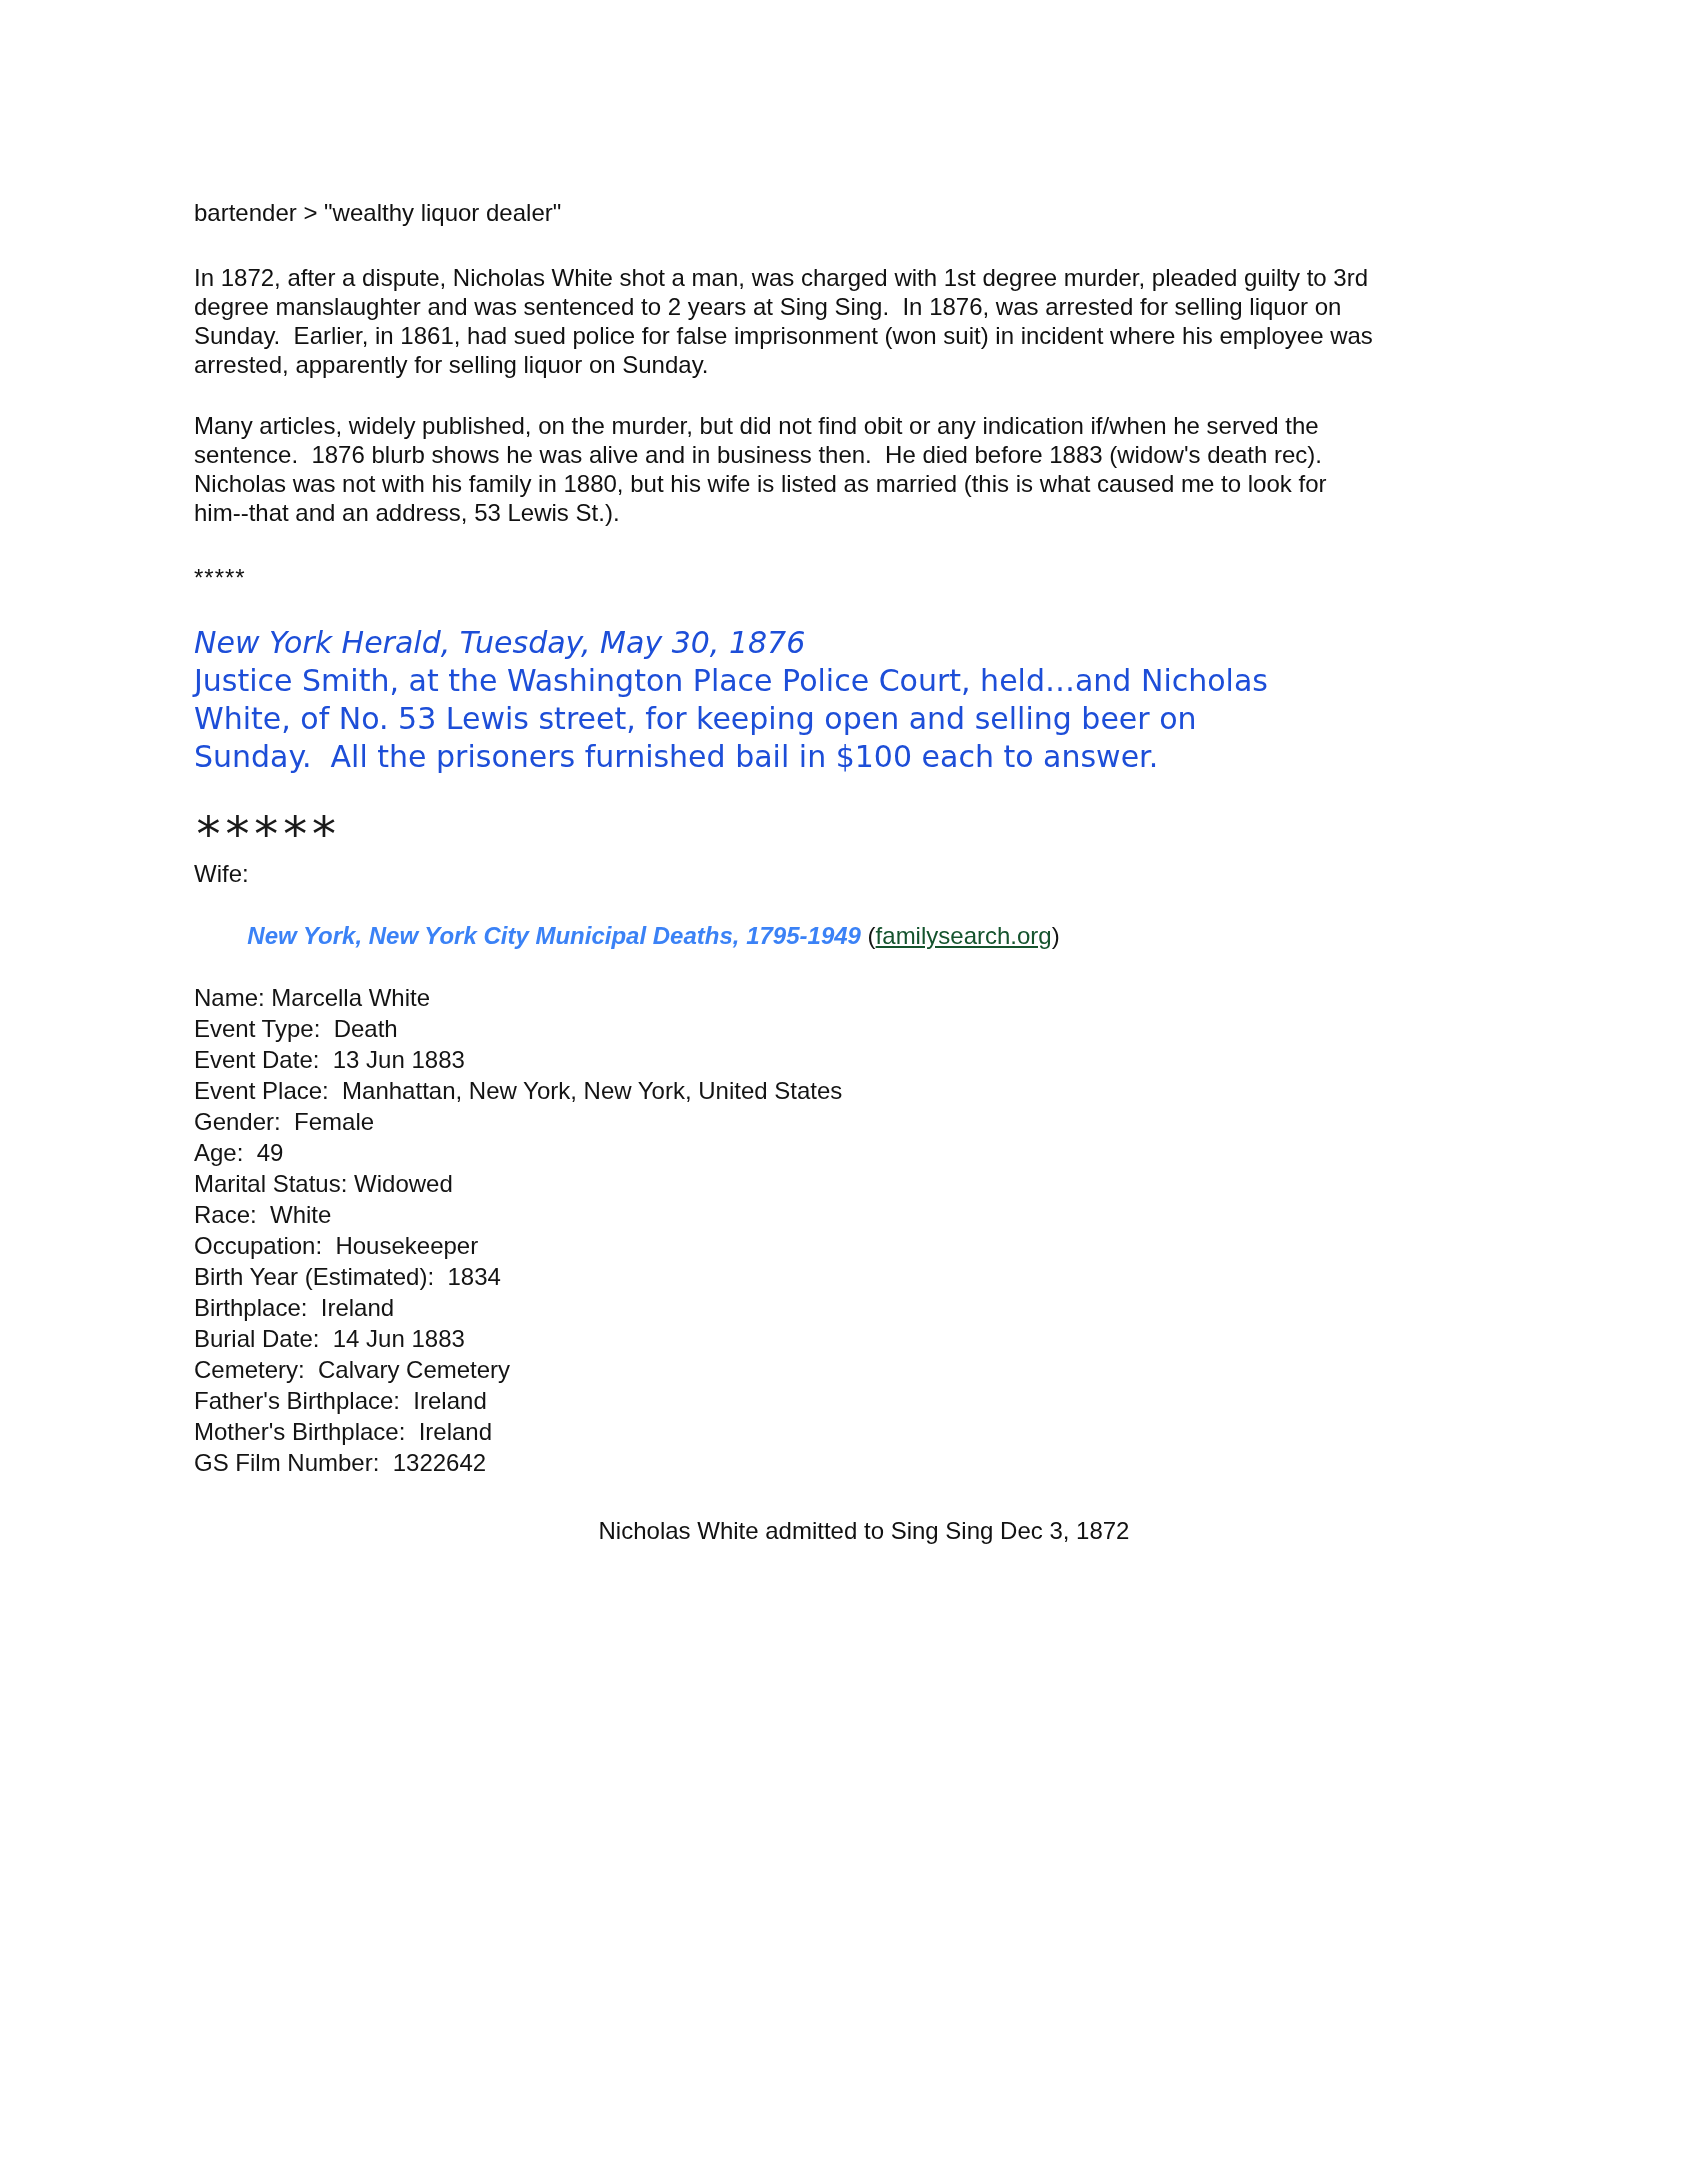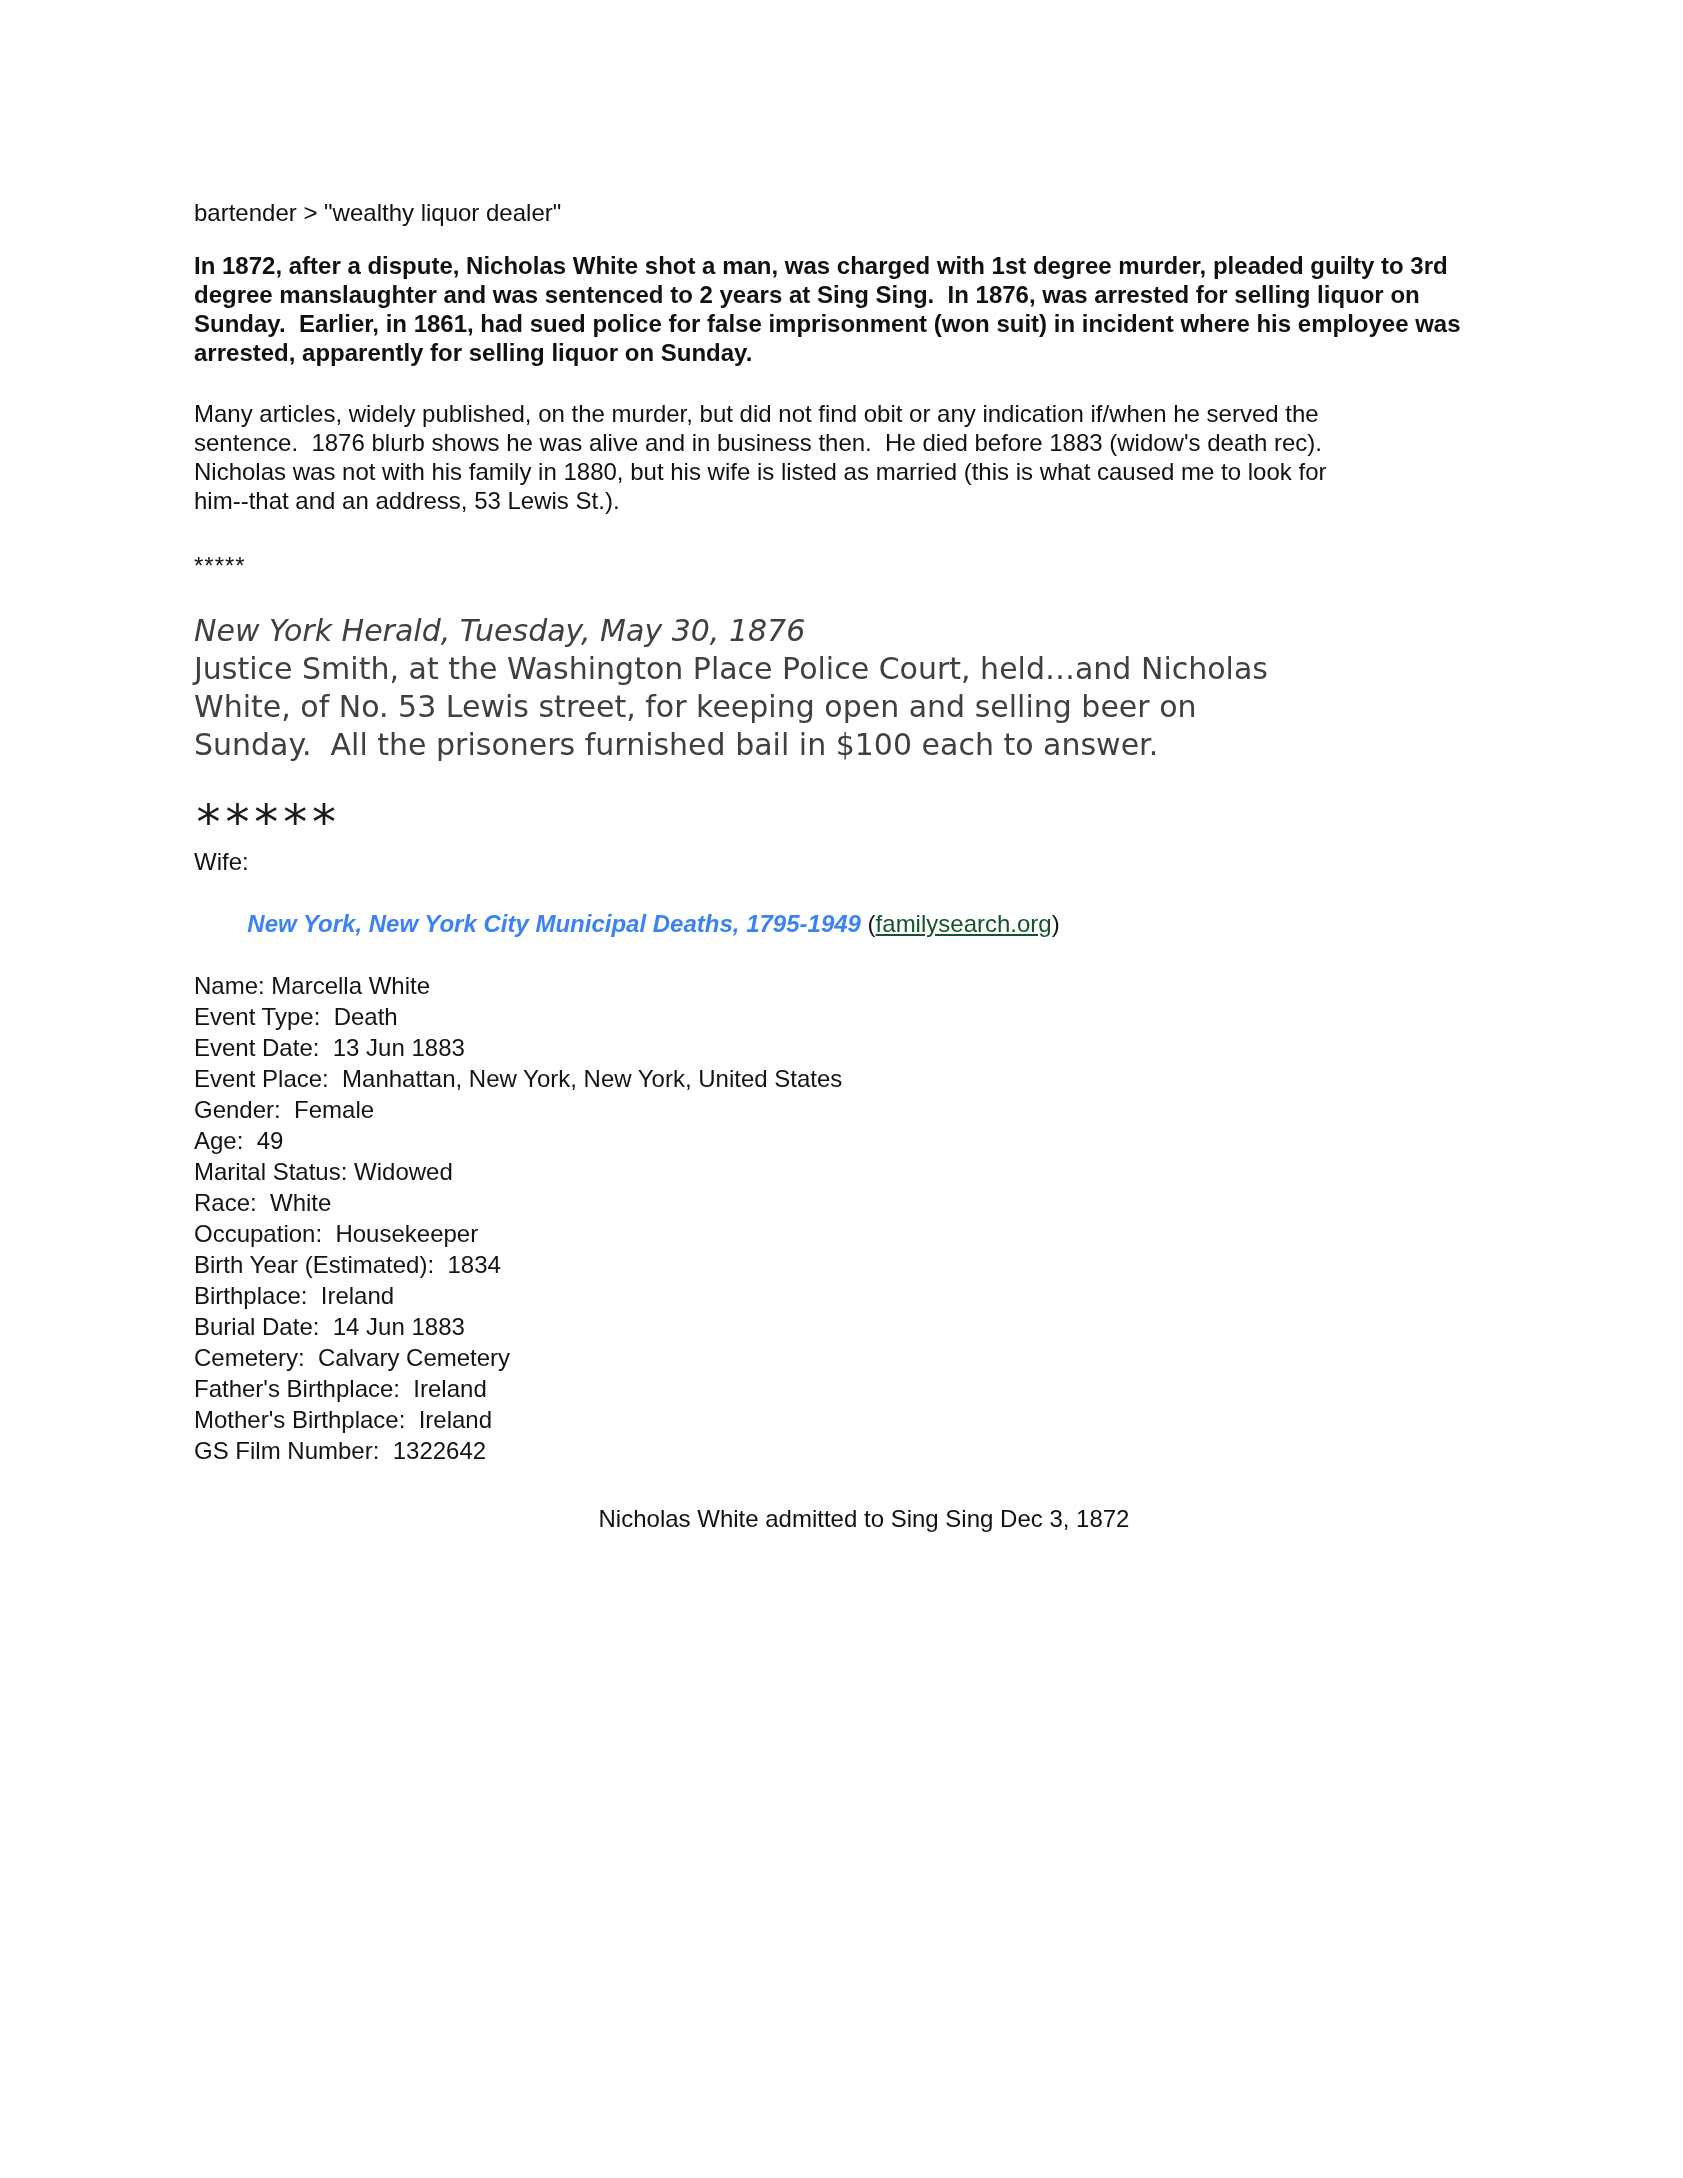--- a/index.html
+++ b/index.html
@@ -17,31 +17,31 @@
   }
   .pre { white-space: pre-wrap; }
 
   
   .body-text {
     font-size: 24px;
     line-height: 29px;
     color: #111111;
   }
   .intro-note { margin: 0; }
-  .para-1 { margin-top: 24px; font-weight: bold; }
+  .para-1 { margin-top: 36px; }
   .para-2 { margin-top: 32px; }
   .sep-small { margin-top: 36px; letter-spacing: 1px; }
 
   
   .herald {
     margin-top: 32px;
     font-family: "DejaVu Sans", sans-serif;
     font-size: 30px;
     line-height: 38px;
-    color: #404040;
+    color: #1d4ed8;
   }
   .herald-title { font-style: italic; }
 
   
   .sep-large {
     margin-top: 36px;
     font-family: "DejaVu Sans Mono", monospace;
     font-size: 48px;
     line-height: 44px;
     color: #1a1a1a;

